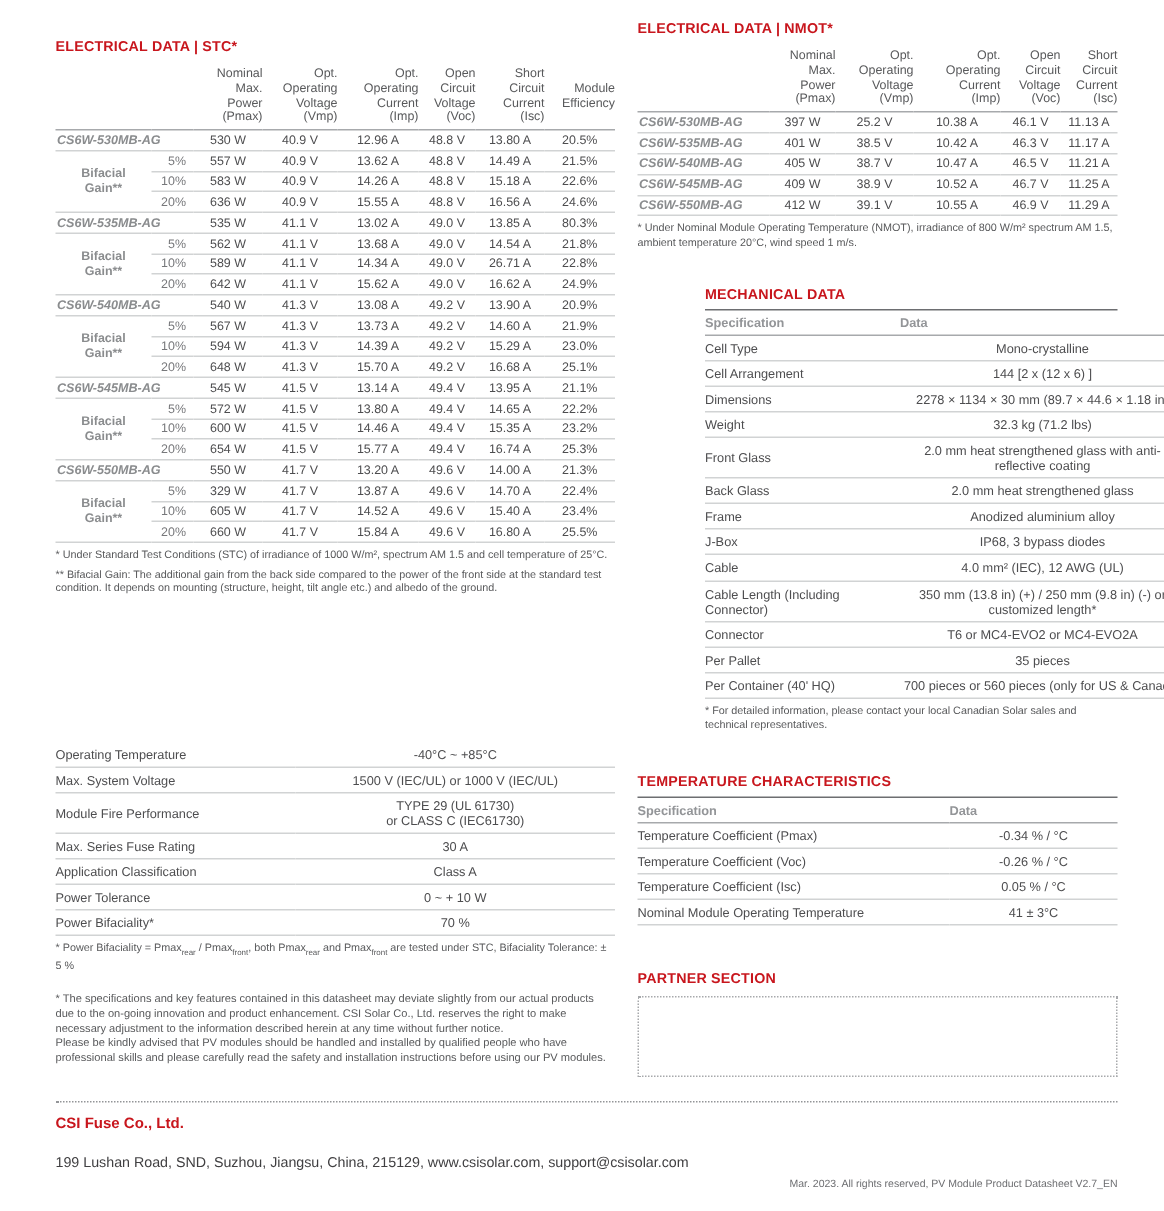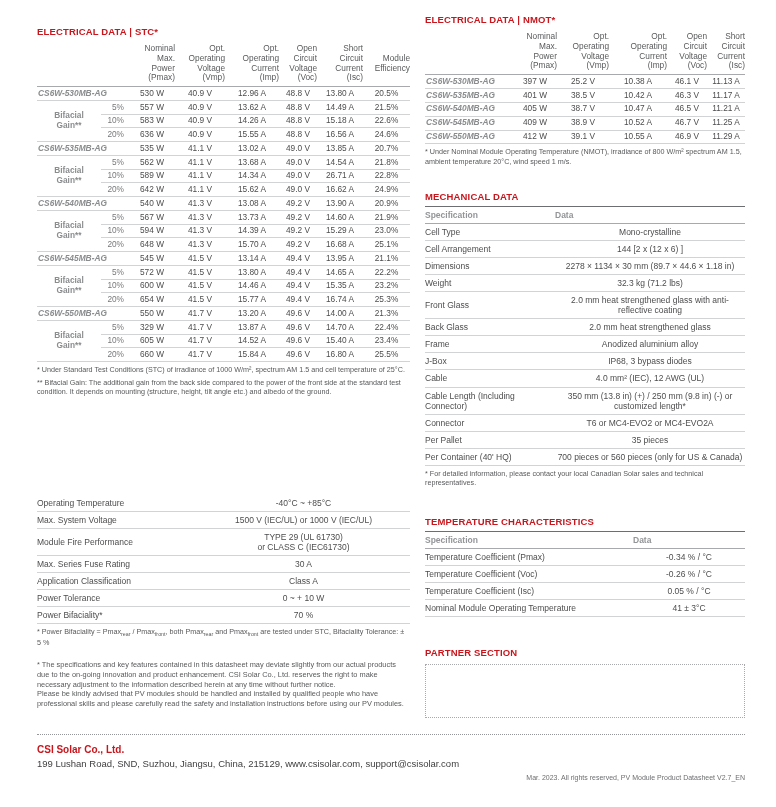--- a/index.html
+++ b/index.html
@@ -68,30 +68,30 @@
   .spec-table tbody{border-bottom:1px solid var(--line-dark);}
 
   .footnote{font-size:7.2px;line-height:1.32;color:var(--mid);margin-top:3px;}
   .footnote sub{font-size:5.3px;}
 
   .sec-electrical2{margin-top:98px;}
   .disclaimer{margin-top:12px;font-size:7.4px;line-height:1.34;color:var(--mid);}
   .disclaimer p{margin:0;}
 
   .sec-nmot{}
-  .sec-mech{margin-top:25px;}
+  .sec-mech{margin-top:25px;margin-left:45px;}
   .sec-temp{margin-top:28px;}
   .sec-partner{margin-top:30px;}
   .partner-box{margin-top:2px;height:54px;border:1px dotted var(--line-dark);}
 
   .dotted-rule{border-top:1px dotted var(--head-gray);margin-top:16px;}
 
   footer{margin-top:9px;}
   .footer-company{color:var(--red);font-weight:bold;font-size:10px;}
-  .footer-address{margin-top:3px;font-size:9.5px;color:#414042;}
+  .footer-address{margin-top:15px;font-size:9.5px;color:#414042;}
   .footer-revision{margin-top:5px;text-align:right;font-size:7px;color:var(--rule);}
 
   
   .stc-c1{width:64px}.stc-c2{width:28px}.stc-c3{width:46px}.stc-c4{width:50px}
   .stc-c5{width:54px}.stc-c6{width:38px}.stc-c7{width:46px}.stc-c8{width:47px}
   .nm-c1{width:88px}.nm-c2{width:44px}.nm-c3{width:52px}.nm-c4{width:58px}
   .nm-c5{width:40px}.nm-c6{width:38px}
   .mech-c1{width:130px}.mech-c2{width:190px}
   .el-c1{width:160px}.el-c2{width:213px}
   .tc-c1{width:208px}.tc-c2{width:112px}
@@ -183,21 +183,21 @@
                 <td class="val">16.56 A</td>
                 <td class="val">24.6%</td>
               </tr>
               <tr class="model-row">
                 <th class="model-cell" colspan="2">CS6W-535MB-AG</th>
                 <td class="val">535 W</td>
                 <td class="val">41.1 V</td>
                 <td class="val">13.02 A</td>
                 <td class="val">49.0 V</td>
                 <td class="val">13.85 A</td>
-                <td class="val">20.7%</td>
+                <td class="val">80.3%</td>
               </tr>
               <tr class="gain-row">
                 <th class="gain-label" rowspan="3">Bifacial
 Gain**</th>
                 <td class="pct">5%</td>
                 <td class="val">562 W</td>
                 <td class="val">41.1 V</td>
                 <td class="val">13.68 A</td>
                 <td class="val">49.0 V</td>
                 <td class="val">14.54 A</td>
@@ -580,17 +580,17 @@
       <div class="sec sec-partner">
         <h2 class="sec-title">PARTNER SECTION</h2>
         <div class="partner-box"></div>
       </div>
     </section>
   </div>
 
   <div class="dotted-rule"></div>
 
   <footer>
-    <div class="footer-company">CSI Solar Co., Ltd.</div>
+    <div class="footer-company">CSI Fuse Co., Ltd.</div>
     <div class="footer-address">199 Lushan Road, SND, Suzhou, Jiangsu, China, 215129, www.csisolar.com, support@csisolar.com</div>
     <div class="footer-revision">Mar. 2023. All rights reserved, PV Module Product Datasheet V2.7_EN</div>
   </footer>
 </div>
 
 </body></html>

